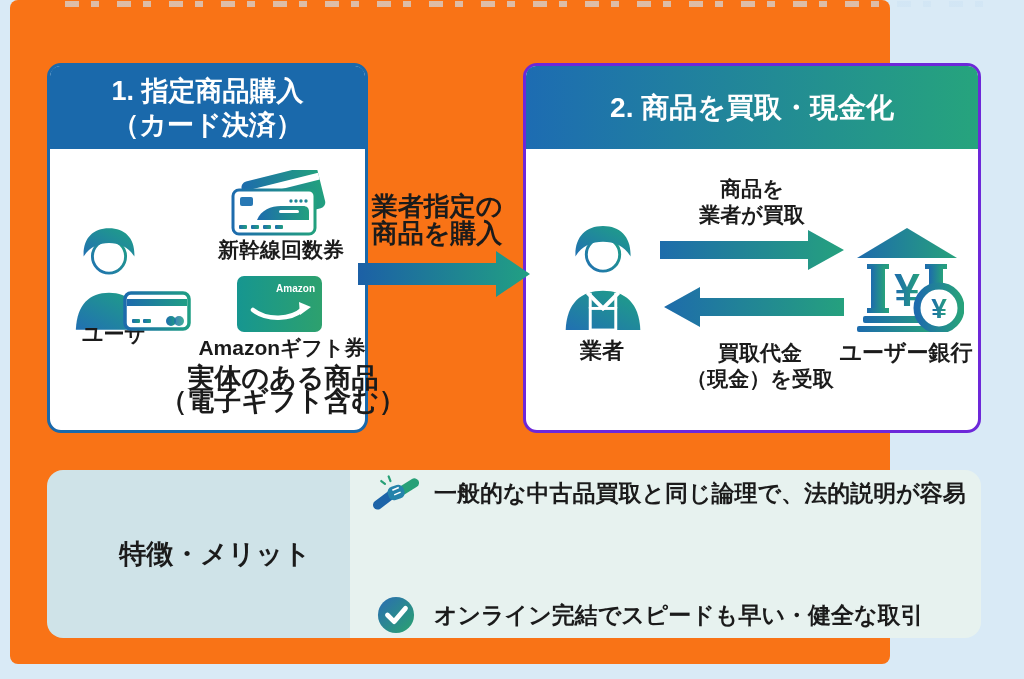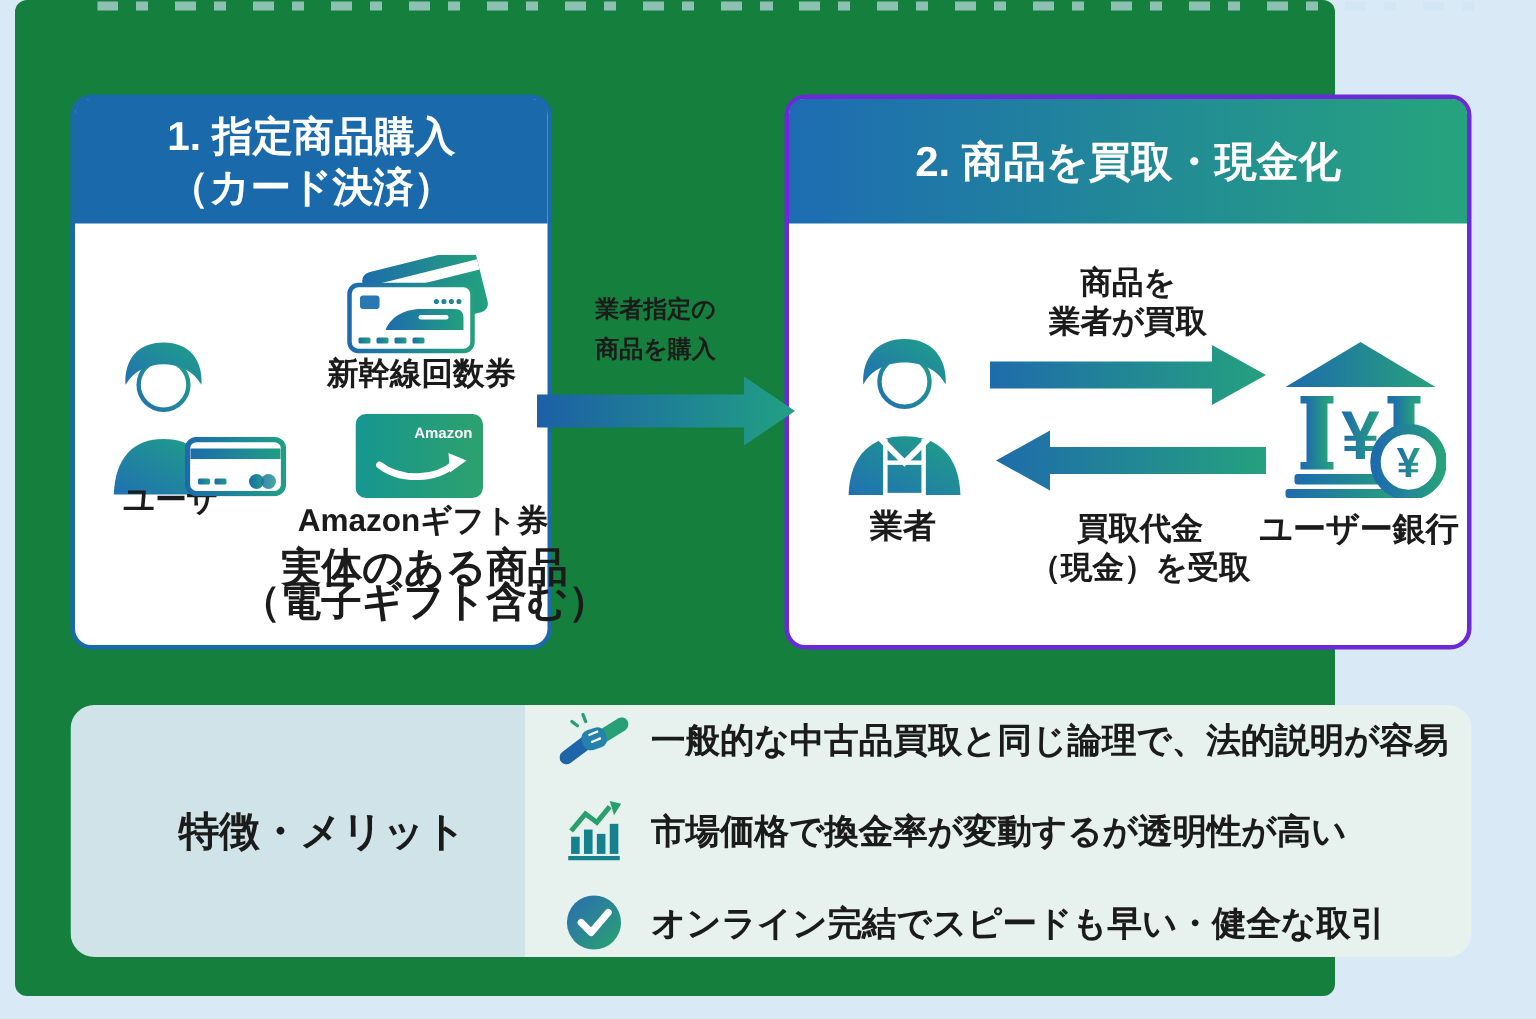--- a/index.html
+++ b/index.html
@@ -4,21 +4,21 @@
 <style>
   html,body{margin:0;padding:0;}
   body{
     width:1024px;height:679px;overflow:hidden;
     font-family:"Liberation Sans","DejaVu Sans",sans-serif;
     background:#d9eaf6;
   }
   .stage{position:relative;width:1024px;height:679px;background:#d9eaf6;}
   .card{
     position:absolute;left:10px;top:0;width:880px;height:664px;
-    background:#15803d;border-radius:8px;
+    background:#f97316;border-radius:8px;
   }
   .remnants{
     position:absolute;left:55px;top:1px;width:930px;height:6px;opacity:.65;
     background:repeating-linear-gradient(90deg,#cfe4f4 0 14px,transparent 14px 26px,#cfe4f4 26px 34px,transparent 34px 52px);
   }
   .panel{position:absolute;background:#fff;border-radius:14px;box-sizing:border-box;}
   .panel1{left:37px;top:63px;width:321px;height:370px;border:3px solid #1a69ab;}
   .panel2{left:513px;top:63px;width:458px;height:370px;border:3px solid #6d28d9;}
   .panel-header{
     position:absolute;left:0;top:0;right:0;height:83px;
@@ -26,21 +26,21 @@
     align-items:center;justify-content:center;
     color:#fff;font-weight:700;font-size:27px;line-height:34px;text-align:center;
   }
   .hdr-blue{background:#1a69ab;}
   .hdr-grad{background:linear-gradient(90deg,#1d6cb2,#26a47d);font-size:28px;}
   .jp{position:absolute;font-weight:700;color:#1b1b1b;text-align:center;white-space:nowrap;transform:translateX(-50%);}
   .lbl21{font-size:21px;line-height:24px;}
   .lbl20{font-size:27px;line-height:23px;}
   .lbl22{font-size:22px;line-height:25px;}
   .icon{position:absolute;}
-  .transfer-label{left:427px;top:193px;font-size:16px;line-height:27px;}
+  .transfer-label{left:427px;top:193px;font-size:26px;line-height:27px;}
   .purchase-arrow{left:348px;top:249px;z-index:5;}
   .features{
     position:absolute;left:37px;top:470px;width:934px;height:168px;
     border-radius:16px;display:flex;overflow:hidden;
   }
   .features-left{
     width:270px;flex:none;background:#cfe3e8;
     display:flex;align-items:center;justify-content:center;padding-left:33px;
   }
   .features-heading{font-weight:700;font-size:27px;color:#1b1b1b;}
@@ -245,34 +245,20 @@
               <rect x="16" y="14" width="18" height="15" rx="6" fill="#2583ab" transform="rotate(-18 25 21)"></rect>
               <line x1="21" y1="19" x2="28" y2="16" stroke="#fff" stroke-width="1.6"></line>
               <line x1="23" y1="24" x2="30" y2="21" stroke="#fff" stroke-width="1.6"></line>
               <line x1="9" y1="9" x2="13" y2="12" stroke="#27a077" stroke-width="2.4" stroke-linecap="round"></line>
               <line x1="17" y1="4" x2="19" y2="9" stroke="#27a077" stroke-width="2.4" stroke-linecap="round"></line>
             </svg>
           </span>
           <span class="feature-text">一般的な中古品買取と同じ論理で、法的説明が容易</span>
         </div>
 
-        <div class="feature-row">
-          <span class="feature-icon">
-            <svg width="42" height="42" viewBox="0 0 44 44">
-              <rect x="6" y="26" width="6" height="12" fill="#15818d"></rect>
-              <rect x="15" y="21" width="6" height="17" fill="#15818d"></rect>
-              <rect x="24" y="24" width="6" height="14" fill="#15818d"></rect>
-              <rect x="33" y="17" width="6" height="21" fill="#15818d"></rect>
-              <line x1="4" y1="41" x2="40" y2="41" stroke="#15818d" stroke-width="3"></line>
-              <polyline points="6,22 16,10 24,16 33,5" stroke="#28a06e" stroke-width="3.5" fill="none"></polyline>
-              <polygon points="33,1 41,3 36,11" fill="#28a06e"></polygon>
-            </svg>
-          </span>
-          <span class="feature-text">市場価格で換金率が変動するが透明性が高い</span>
-        </div>
 
         <div class="feature-row">
           <span class="feature-icon">
             <svg width="38" height="38" viewBox="0 0 40 40">
               <defs>
                   <linearGradient id="gCk" x1="0" y1="0" x2="1" y2="1">
                 <stop offset="0" stop-color="#2b6cb4"></stop>
                     <stop offset="1" stop-color="#2aa36e"></stop>
               </linearGradient>
                 </defs>

